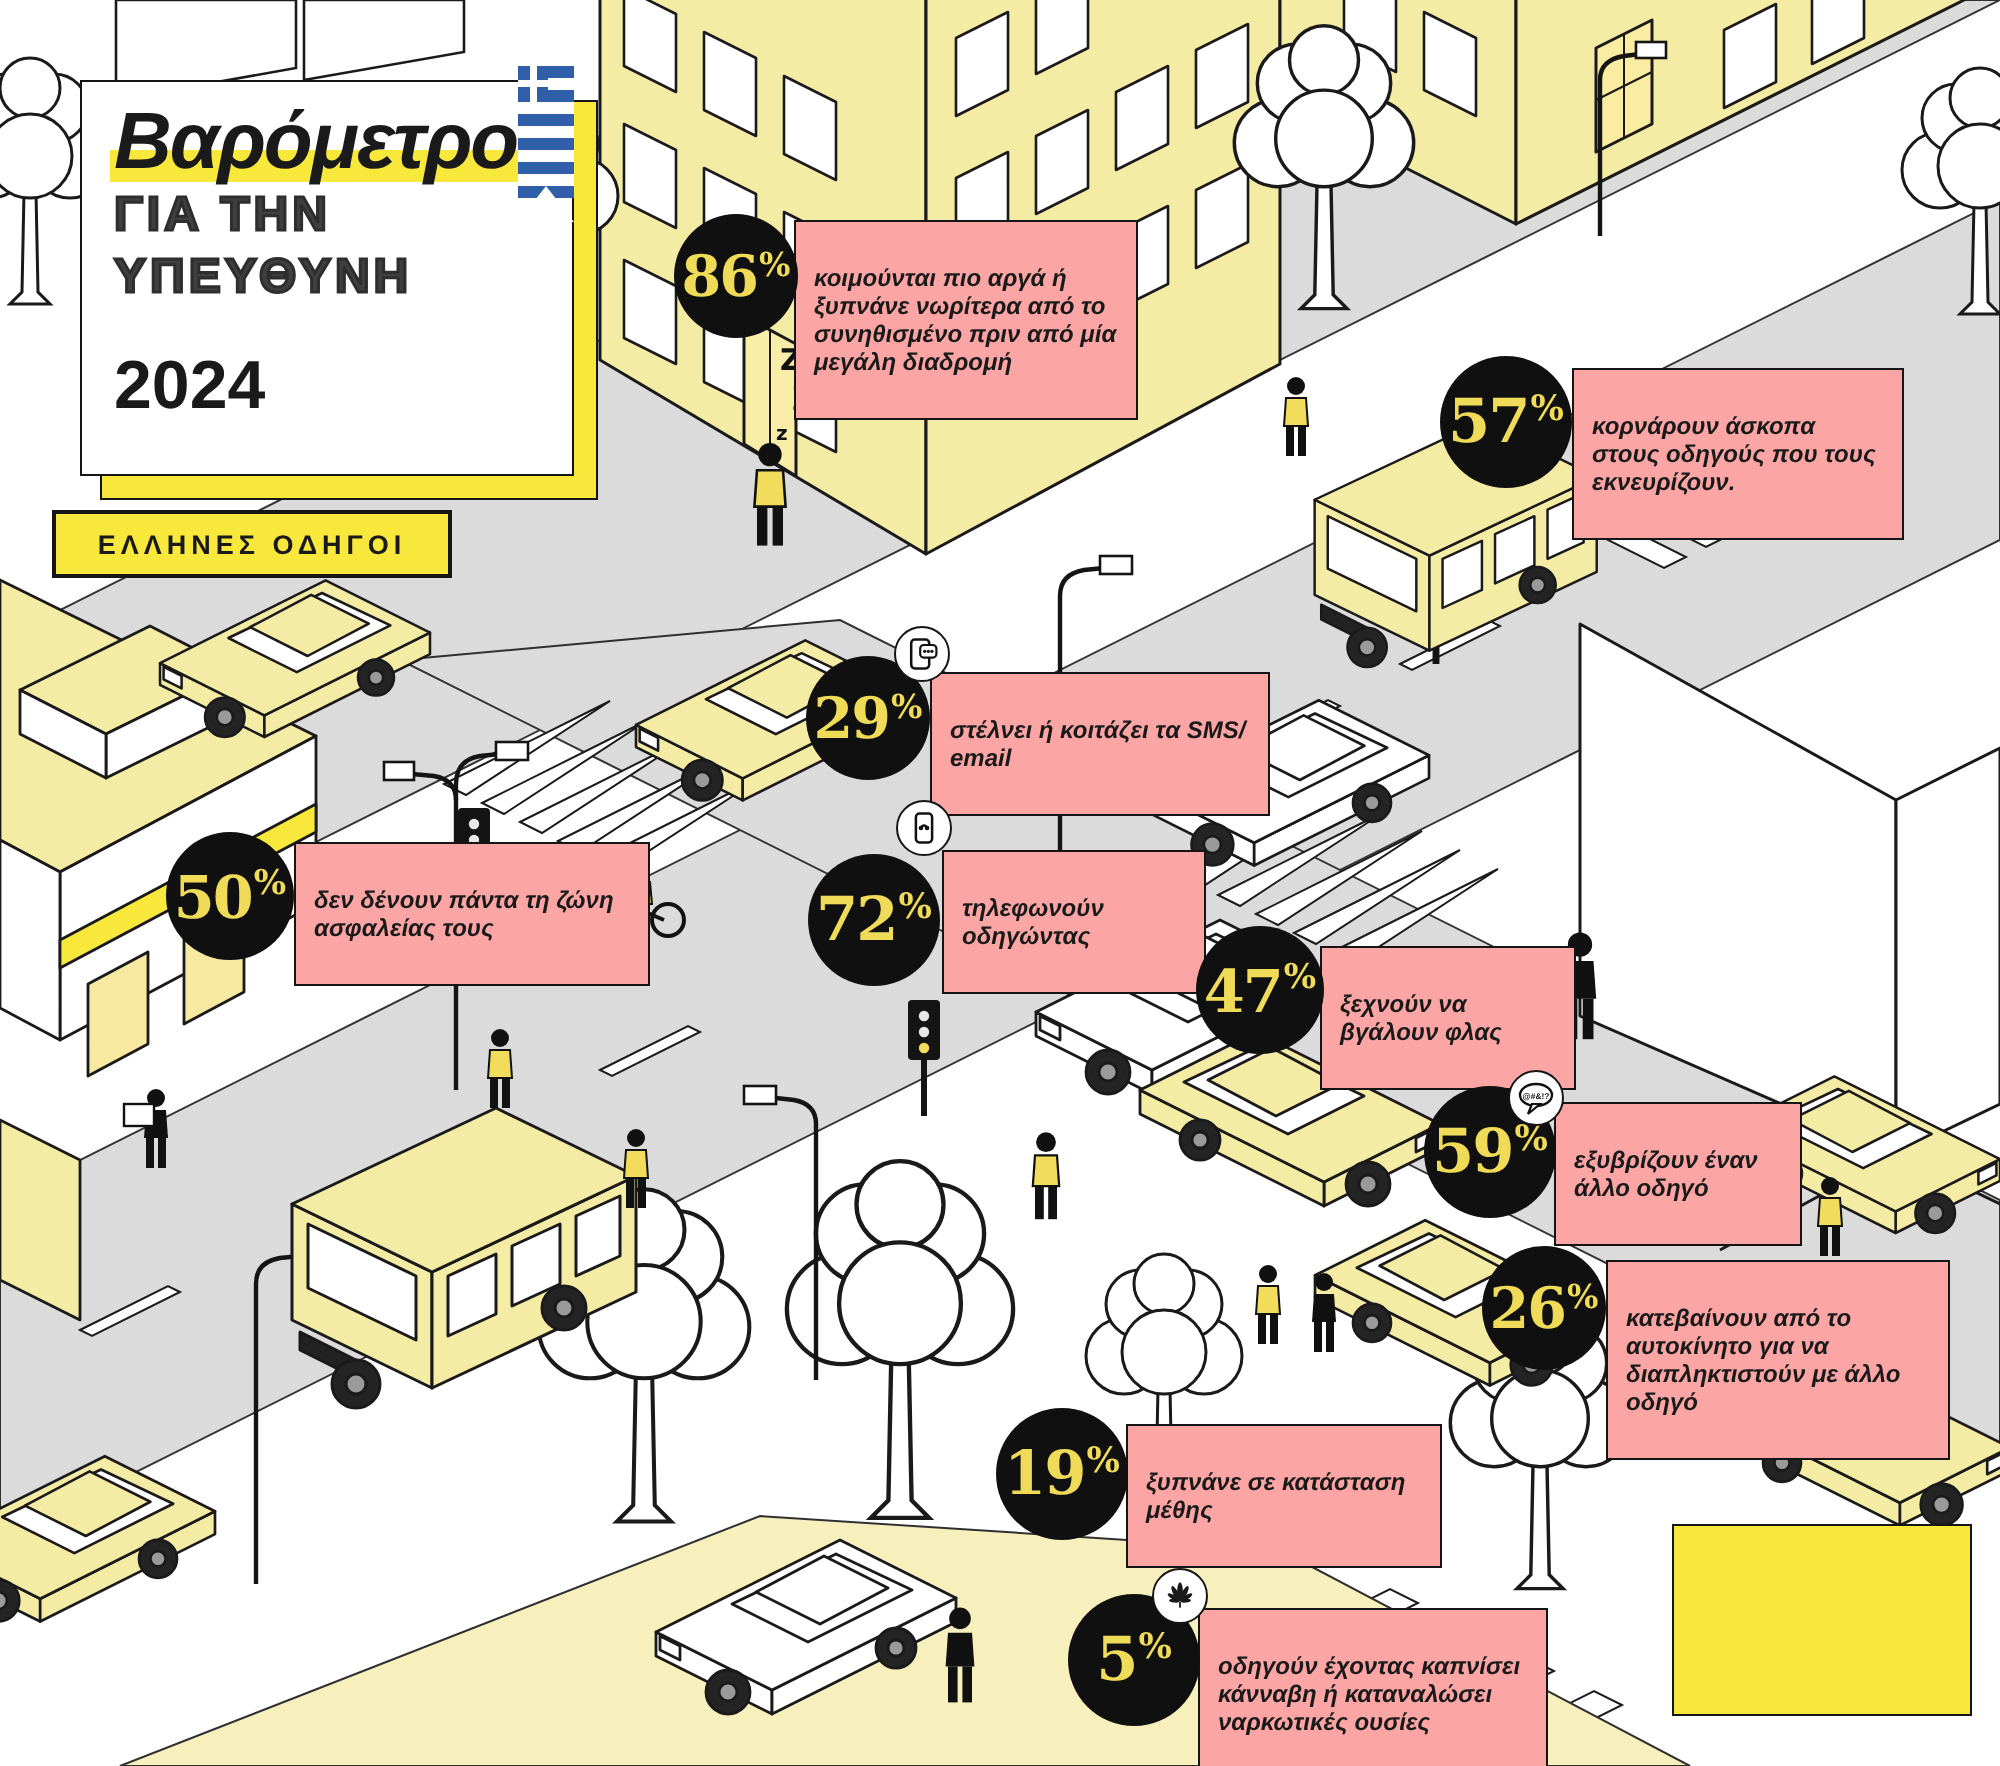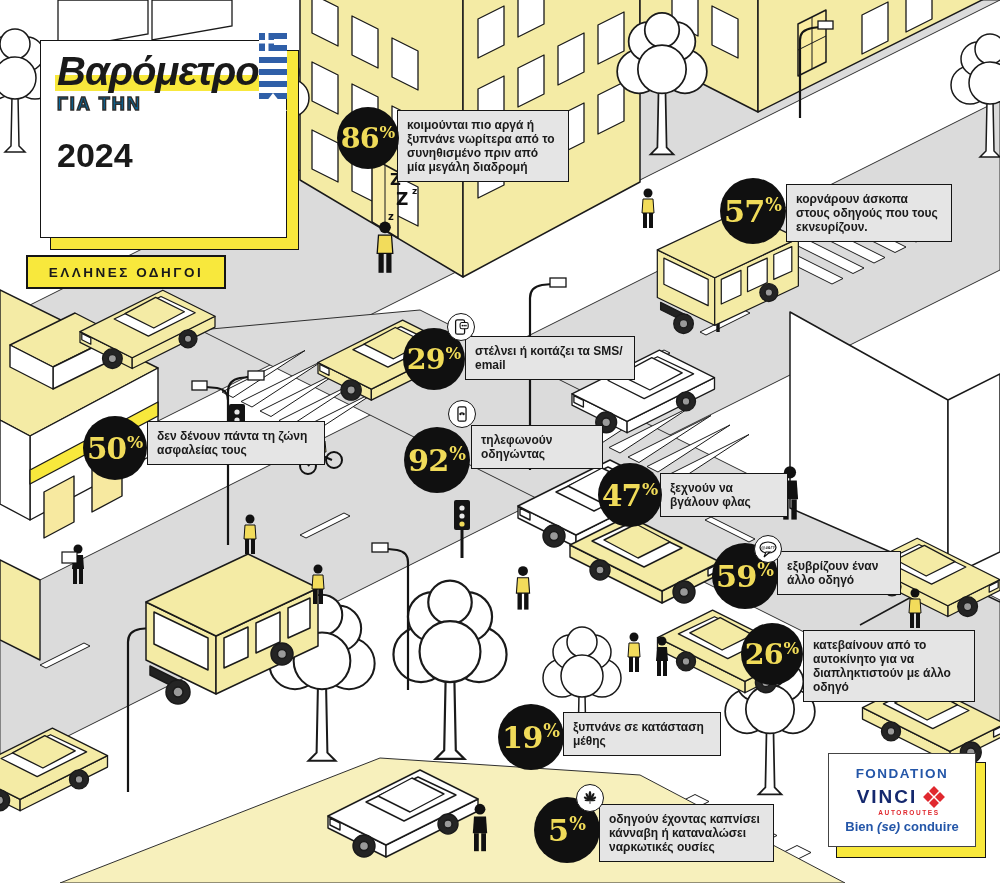--- a/index.html
+++ b/index.html
@@ -13,34 +13,34 @@
   .scene{position:absolute;left:0;top:0;width:1000px;height:883px;}
 
   
   .title-shadow{position:absolute;left:50px;top:50px;width:247px;height:198px;
     background:var(--accent);border:1.5px solid #151515;z-index:4;}
   .title-card{position:absolute;left:40px;top:40px;width:247px;height:198px;
     background:#fff;border:1.5px solid #151515;z-index:5;padding:8px 0 0 16px;box-sizing:border-box;}
   .title-main{position:relative;z-index:1;display:inline-block;font-style:italic;font-weight:700;
     font-size:40px;letter-spacing:-1px;line-height:1.1;margin:0;}
   .title-main .hl{position:absolute;left:-2px;bottom:2px;width:102%;height:16px;background:var(--accent);z-index:-1;}
-  .title-outline{font-weight:700;font-size:18px;letter-spacing:2px;line-height:1.28;color:#0369a1;
+  .title-outline{font-weight:700;font-size:24px;letter-spacing:2px;line-height:1.28;color:#404040;
     -webkit-text-stroke:1.5px #2e2e2e;}
   .title-year{font-weight:700;font-size:34px;letter-spacing:0;margin-top:20px;}
   .flag{position:absolute;left:218px;top:-8px;width:28px;height:78px;z-index:6;}
 
   .badge{position:absolute;left:26px;top:255px;width:196px;height:30px;background:var(--accent);
     border:2px solid #151515;z-index:5;display:flex;align-items:center;justify-content:center;
     font-weight:700;font-size:13.5px;letter-spacing:2.5px;}
 
   
   .stat{position:absolute;left:0;top:0;z-index:6;}
-  .stat-box{position:absolute;background:#e5e5e5;border:1.6px solid #151515;padding:7px 9px;
+  .stat-box{position:absolute;background:#fca5a5;border:1.6px solid #151515;padding:21px 9px;
     font-size:12px;font-weight:700;line-height:1.17;z-index:2;
-    left:calc(var(--bx)*1px);top:calc(var(--by)*1px);width:calc(var(--bw)*1px);}
+    left:calc(var(--bx)*1px);top:calc(var(--by)*1px);width:calc(var(--bw)*1px);font-style:italic;}
   .stat-circle{position:absolute;z-index:3;background:var(--circle);border-radius:50%;
     left:calc(var(--cx)*1px - var(--r)*1px);top:calc(var(--cy)*1px - var(--r)*1px);
     width:calc(var(--r)*2px);height:calc(var(--r)*2px);
     display:flex;align-items:center;justify-content:center;
     color:var(--numyellow);font-family:"DejaVu Serif",serif;font-weight:700;
     font-size:calc(var(--r)*0.92px);letter-spacing:-1px;}
   .stat-circle .pct{font-size:.58em;position:relative;top:-0.35em;margin-left:1px;letter-spacing:0;}
   .stat-icon{position:absolute;width:28px;height:28px;border-radius:50%;background:#fff;
     border:1.5px solid #151515;z-index:4;display:flex;align-items:center;justify-content:center;box-sizing:border-box;}
   .st0{--cx:368;--cy:138;--r:31;--bx:397;--by:110;--bw:152}
@@ -342,20 +342,21 @@
         <rect x="0" y="60" width="28" height="6" fill="#2F5FA8"></rect>
         <rect x="0" y="0" width="15" height="18" fill="#2F5FA8"></rect>
         <rect x="6" y="0" width="3.5" height="18" fill="#fff"></rect>
           <rect x="0" y="7" width="15" height="3.5" fill="#fff"></rect>
         <polygon points="0,78 14,60 28,78" fill="#fff"></polygon>
       </g>
     </svg>
     <h1 class="title-main"><span class="hl"></span><span>Βαρόμετρο</span></h1>
     <div class="title-outline">
       <div>ΓΙΑ ΤΗΝ</div>
+      <div>ΥΠΕΥΘΥΝΗ</div>
     </div>
     <div class="title-year">2024</div>
   </div>
   <div class="badge">ΕΛΛΗΝΕΣ ΟΔΗΓΟΙ</div>
 
   <div class="stat st0">
     <div class="stat-box"><span>κοιμούνται πιο αργά ή ξυπνάνε νωρίτερα από το συνηθισμένο πριν από μία μεγάλη διαδρομή</span></div>
     <div class="stat-circle">
         <span class="num">86</span>
         <span class="pct">%</span>
@@ -383,21 +384,21 @@
         <circle cx="11.5" cy="8.5" r="0.9" fill="#111"></circle>
           <circle cx="13.5" cy="8.5" r="0.9" fill="#111"></circle>
           <circle cx="15.5" cy="8.5" r="0.9" fill="#111"></circle>
       </svg>
     </div>
   </div>
 
   <div class="stat st3">
     <div class="stat-box"><span>τηλεφωνούν οδηγώντας</span></div>
     <div class="stat-circle">
-        <span class="num">92</span>
+        <span class="num">72</span>
         <span class="pct">%</span>
       </div>
     <div class="stat-icon">
       <svg width="18" height="18" viewBox="0 0 20 20">
         <rect x="5.5" y="2" width="9" height="16" rx="2" fill="#fff" stroke="#111" stroke-width="1.4"></rect>
         <circle cx="8.3" cy="10" r="1.3" fill="#111"></circle>
           <circle cx="11.7" cy="10" r="1.3" fill="#111"></circle>
         <path d="M8.3,9.6 Q10,7.6 11.7,9.6" fill="none" stroke="#111" stroke-width="1.3"></path>
       </svg>
     </div>
@@ -480,30 +481,14 @@
           <g transform="rotate(-84 10 13)">
               <ellipse cx="10" cy="9.8" rx="1" ry="2.9"></ellipse>
             </g>
           <rect x="9.5" y="13" width="1" height="3.5"></rect>
         </g>
       </svg>
     </div>
   </div>
 
   <div class="logo-shadow"></div>
-  <div class="logo-card">
-    <div class="logo-fondation">FONDATION</div>
-    <div class="vinci-row">
-      <span class="logo-vinci">VINCI</span>
-      <svg width="26" height="26" viewBox="0 0 26 26">
-        <g fill="#E0282E">
-          <rect x="-3.5" y="-3.5" width="7" height="7" transform="translate(7,13) rotate(45)"></rect>
-          <rect x="-3.5" y="-3.5" width="7" height="7" transform="translate(13,7) rotate(45)"></rect>
-          <rect x="-3.5" y="-3.5" width="7" height="7" transform="translate(13,19) rotate(45)"></rect>
-          <rect x="-3.5" y="-3.5" width="7" height="7" transform="translate(19,13) rotate(45)"></rect>
-        </g>
-      </svg>
-    </div>
-    <div class="logo-autoroutes">AUTOROUTES</div>
-    <div class="logo-tagline"><span>Bien </span><i>(se)</i><span> conduire</span></div>
-  </div>
 
 </div>
 
 </body></html>

